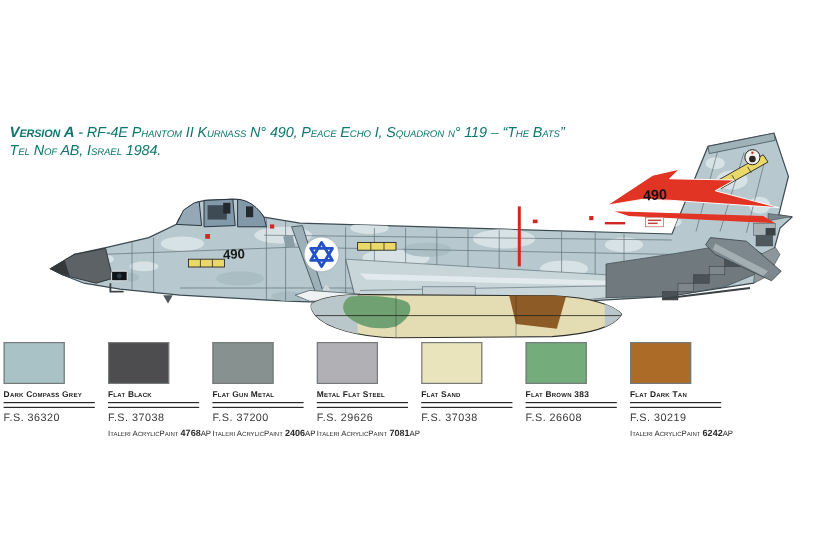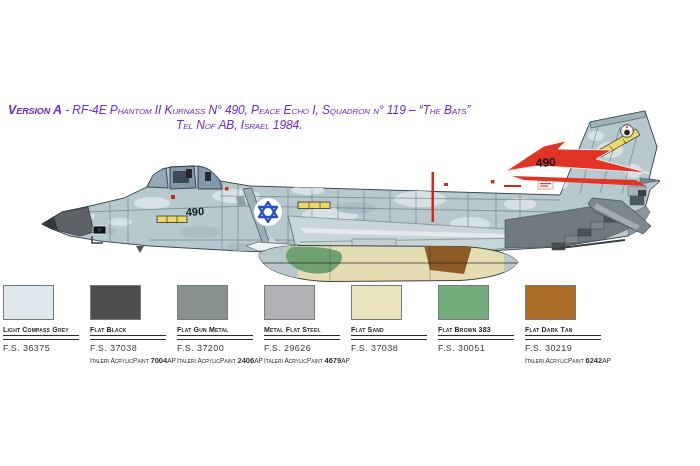--- a/index.html
+++ b/index.html
@@ -1,20 +1,20 @@
 <!DOCTYPE html>
 <html style="--airframe_base: #b7c9ce; --airframe_light: #d7e2e6; --airframe_mid: #a9bcc3; --panel_line: #4e5e66; --radome_grey: #5d6266; --marking_red: #d8261c; --flash_red: #e23424; --stencil_yellow: #ead969; --roundel_blue: #2352c8; --tank_sand: #e4ddb4; --tank_green: #6fa172; --tank_brown: #8d5b25; --engine_metal: #70797d;"><head>
 <meta charset="utf-8">
 <style>
   html,body{margin:0;padding:0;background:#ffffff;}
   .page{position:relative;width:700px;height:466px;background:#fff;overflow:hidden;
         font-family:"Liberation Sans",sans-serif;}
   
   .title{position:absolute;left:8px;top:103px;font-style:italic;font-variant:small-caps;
-         color:#6d28d9;font-size:12px;line-height:15px;letter-spacing:-0.1px;white-space:nowrap;text-align:center;}
+         color:#0f766e;font-size:12px;line-height:15px;letter-spacing:-0.1px;white-space:nowrap;}
   .title .vb{font-weight:700;font-size:12.5px;}
   
   .art{position:absolute;left:0;top:0;width:700px;height:466px;}
   
   .chart{position:absolute;left:3px;top:285px;width:696px;display:flex;}
   .paint{width:87px;flex:none;}
   .sw{width:51px;height:35px;border:1px solid #767a7a;box-sizing:border-box;}
   .pn{margin-top:6px;font-weight:700;font-size:7px;font-variant:small-caps;
       letter-spacing:.2px;color:#1b1b1b;white-space:nowrap;}
   .rule{width:76px;height:2.5px;margin-top:2px;border-top:1px solid #2a2a2a;
@@ -211,64 +211,64 @@
         <path d="M424 245 L472 246 464 274 430 270 Z" fill="#8d5b25"></path>
         <rect x="504" y="242" width="22" height="42" fill="#b9c7ca"></rect>
         <path d="M260 263 L518 263" stroke="#26261f" stroke-width="0.7"></path>
         <path d="M330 246 L330 281 M430 246 L430 280" stroke="#26261f" stroke-width="0.5" opacity="0.6"></path>
       </g>
     </g>
   </svg>
 
   <div class="chart">
 
-
-    <div class="paint">
-      <div class="sw" style="background: rgb(221, 231, 236);"></div>
-      <div class="pn">Light Compass Grey</div>
-      <div class="rule"></div>
-      <div class="fs">F.S. 36375</div>
-    </div>
+    <div class="paint">
+      <div class="sw" style="background: rgb(169, 194, 198);"></div>
+      <div class="pn">Dark Compass Grey</div>
+      <div class="rule"></div>
+      <div class="fs">F.S. 36320</div>
+    </div>
+
 
     <div class="paint">
       <div class="sw" style="background: rgb(77, 77, 79);"></div>
       <div class="pn">Flat Black</div>
       <div class="rule"></div>
       <div class="fs">F.S. 37038</div>
-      <div class="it"><span>Italeri AcrylicPaint</span> <b>7004</b><span>AP</span></div>
+      <div class="it"><span>Italeri AcrylicPaint</span> <b>4768</b><span>AP</span></div>
     </div>
 
     <div class="paint">
       <div class="sw" style="background: rgb(135, 145, 143);"></div>
       <div class="pn">Flat Gun Metal</div>
       <div class="rule"></div>
       <div class="fs">F.S. 37200</div>
       <div class="it"><span>Italeri AcrylicPaint</span> <b>2406</b><span>AP</span></div>
     </div>
 
     <div class="paint">
       <div class="sw" style="background: rgb(177, 177, 181);"></div>
       <div class="pn">Metal Flat Steel</div>
       <div class="rule"></div>
       <div class="fs">F.S. 29626</div>
-      <div class="it"><span>Italeri AcrylicPaint</span> <b>4679</b><span>AP</span></div>
+      <div class="it"><span>Italeri AcrylicPaint</span> <b>7081</b><span>AP</span></div>
     </div>
 
     <div class="paint">
       <div class="sw" style="background: rgb(234, 228, 188);"></div>
       <div class="pn">Flat Sand</div>
       <div class="rule"></div>
       <div class="fs">F.S. 37038</div>
     </div>
 
     <div class="paint">
       <div class="sw" style="background: rgb(116, 172, 124);"></div>
       <div class="pn">Flat Brown 383</div>
       <div class="rule"></div>
-      <div class="fs">F.S. 30051</div>
+      <div class="fs">F.S. 26608</div>
     </div>
 
     <div class="paint">
       <div class="sw" style="background: rgb(173, 107, 40);"></div>
       <div class="pn">Flat Dark Tan</div>
       <div class="rule"></div>
       <div class="fs">F.S. 30219</div>
       <div class="it"><span>Italeri AcrylicPaint</span> <b>6242</b><span>AP</span></div>
     </div>
 

